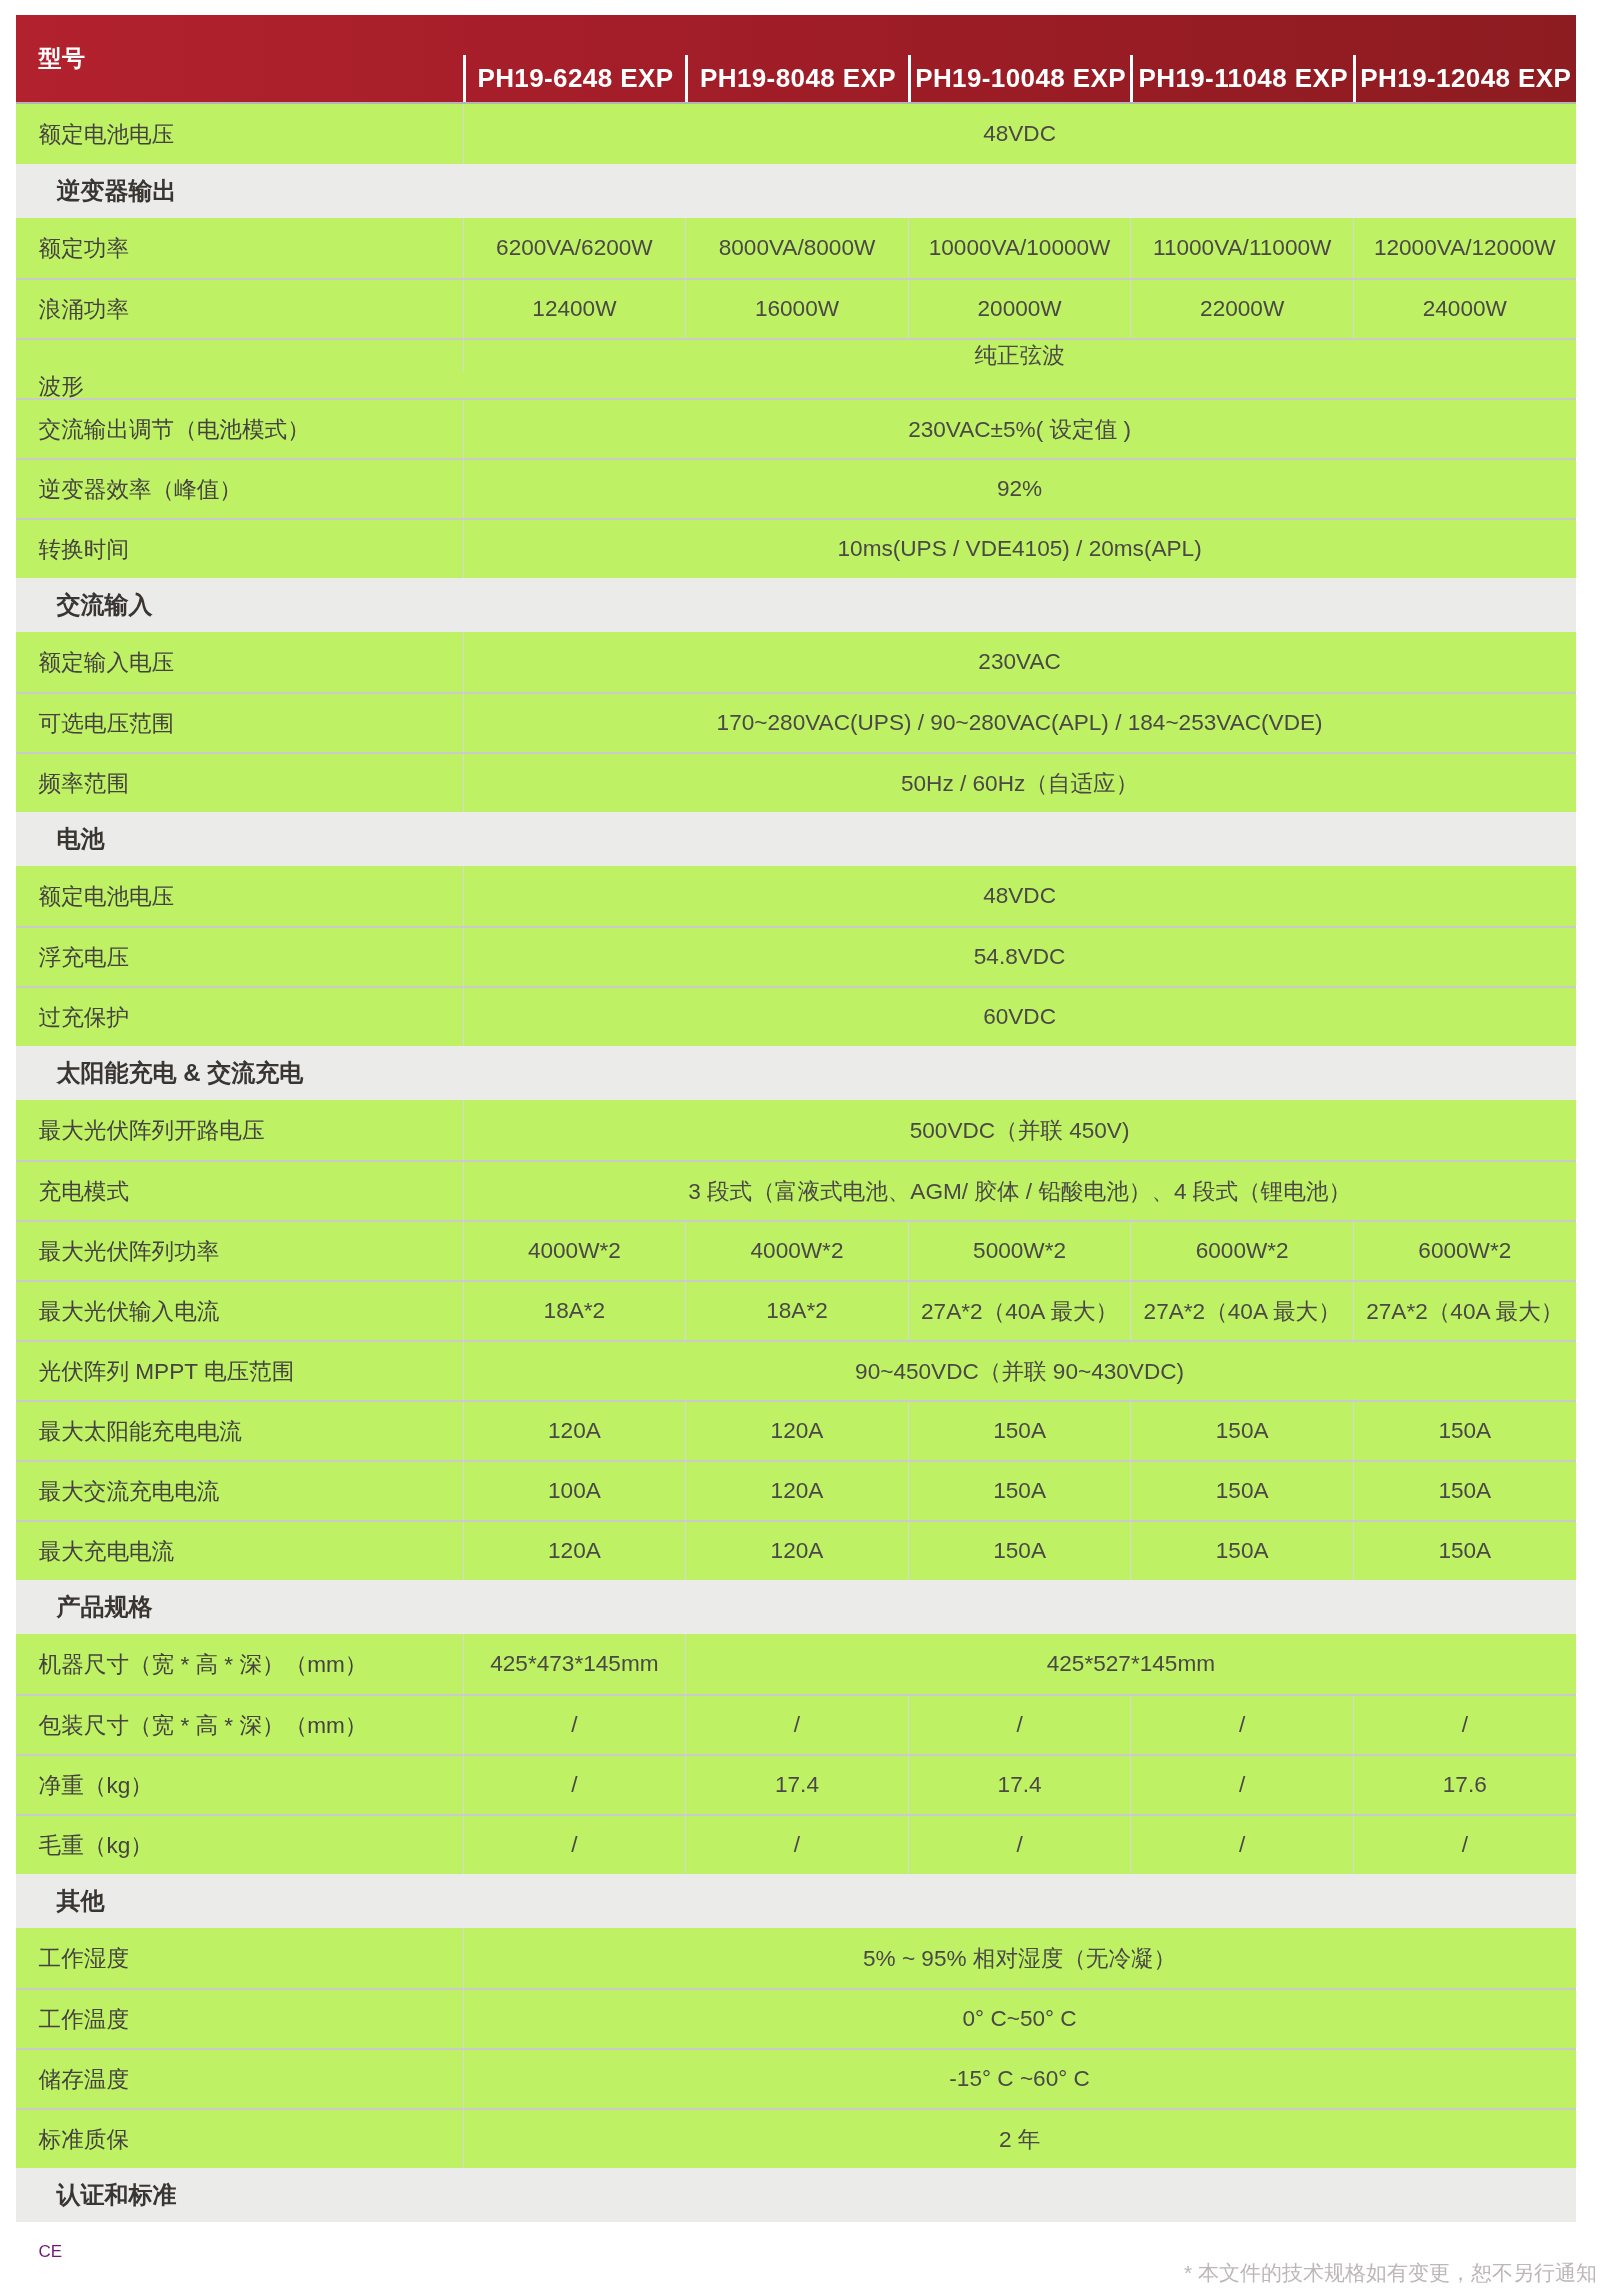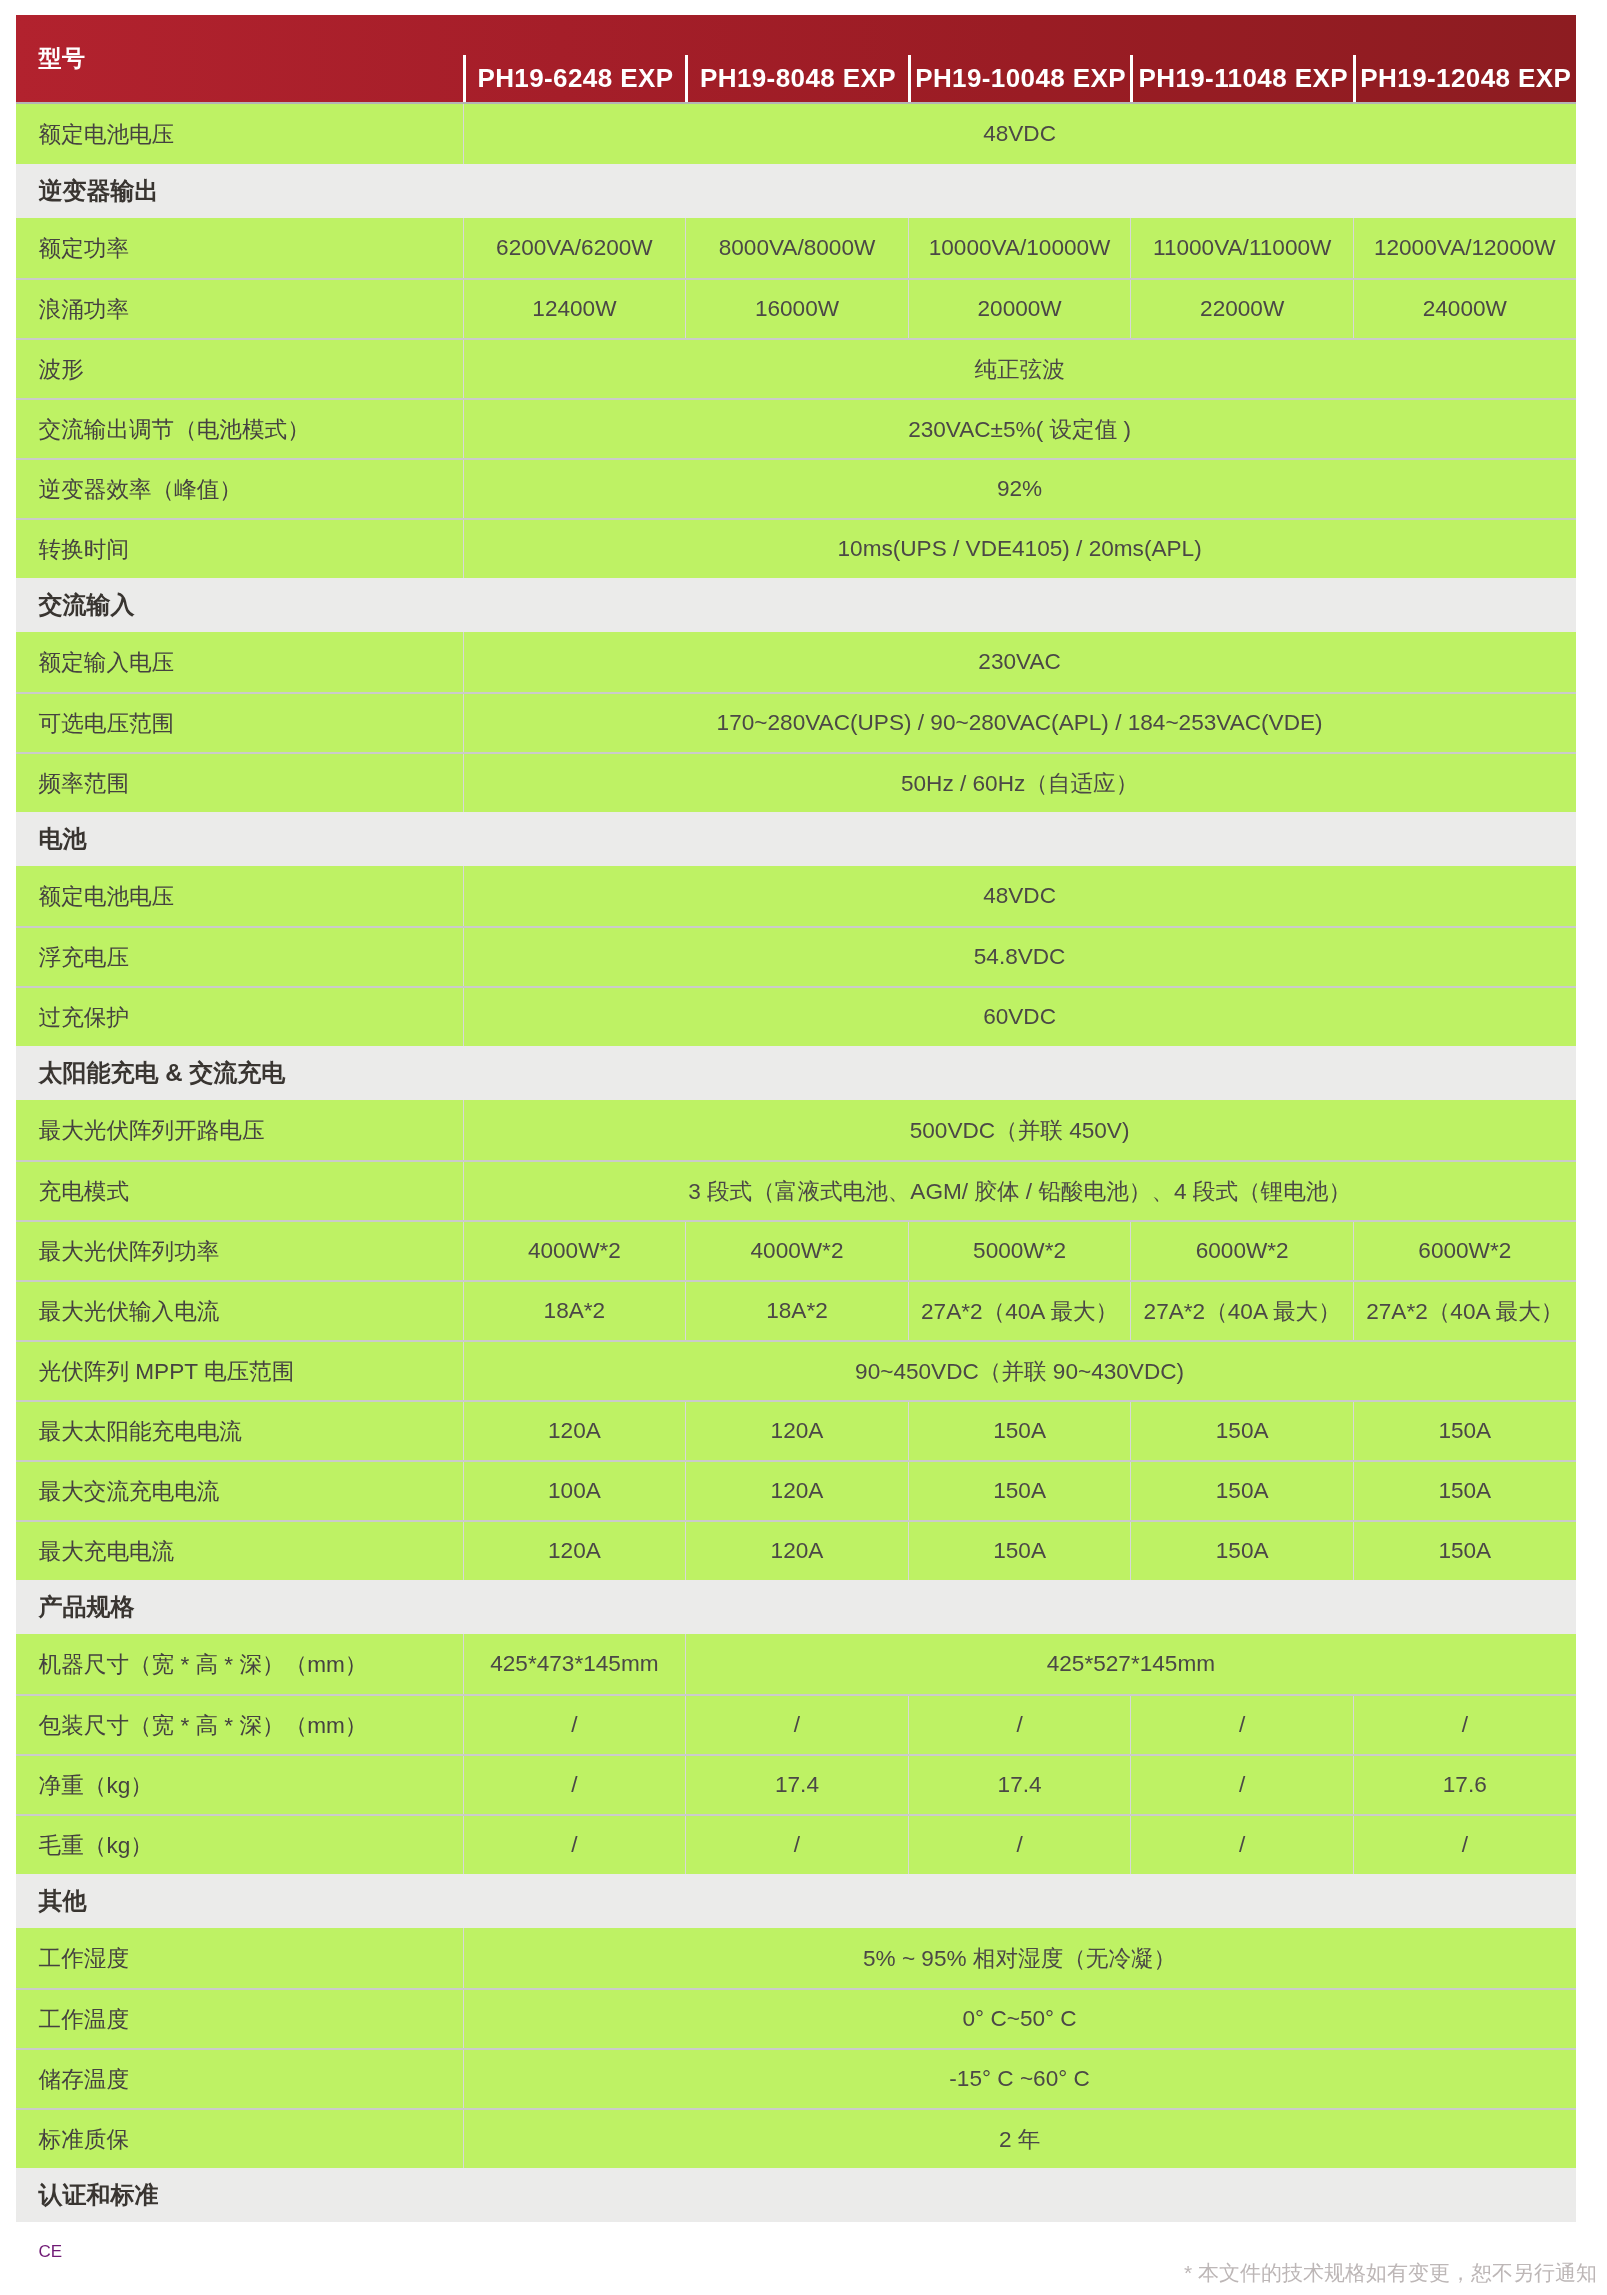--- a/index.html
+++ b/index.html
@@ -39,21 +39,21 @@
   .val{
     justify-content:center;text-align:center;font-size:22.6px;color:#4b4846;
     border-left:1.6px solid #d8d8d8;white-space:nowrap;
   }
   .val.mergedAll{grid-column:2 / -1;}
   .val.mergedRest{grid-column:3 / -1;}
 
   
   .secrow{
     height:54px;background:#ebebea;
-    display:flex;align-items:center;padding-left:23px;box-sizing:border-box;
+    display:flex;align-items:center;padding-left:41px;box-sizing:border-box;
     font-size:24px;font-weight:bold;color:#393531;
   }
 
   
   .plainrow{
     height:60px;display:flex;align-items:center;padding-left:23px;
     box-sizing:border-box;font-size:17px;color:#701a75;text-align:right;
   }
 
   .footnote{
@@ -90,22 +90,22 @@
         </div>
         <div class="row sep">
           <div class="cell lab">浪涌功率</div>
           <div class="cell val">12400W</div>
           <div class="cell val">16000W</div>
           <div class="cell val">20000W</div>
           <div class="cell val">22000W</div>
           <div class="cell val">24000W</div>
         </div>
         <div class="row sep">
+          <div class="cell val mergedAll">纯正弦波</div>
           <div class="cell lab">波形</div>
-          <div class="cell val mergedAll">纯正弦波</div>
         </div>
         <div class="row sep">
           <div class="cell lab">交流输出调节（电池模式）</div>
           <div class="cell val mergedAll">230VAC±5%( 设定值 )</div>
         </div>
         <div class="row sep">
           <div class="cell lab">逆变器效率（峰值）</div>
           <div class="cell val mergedAll">92%</div>
         </div>
         <div class="row sep">

